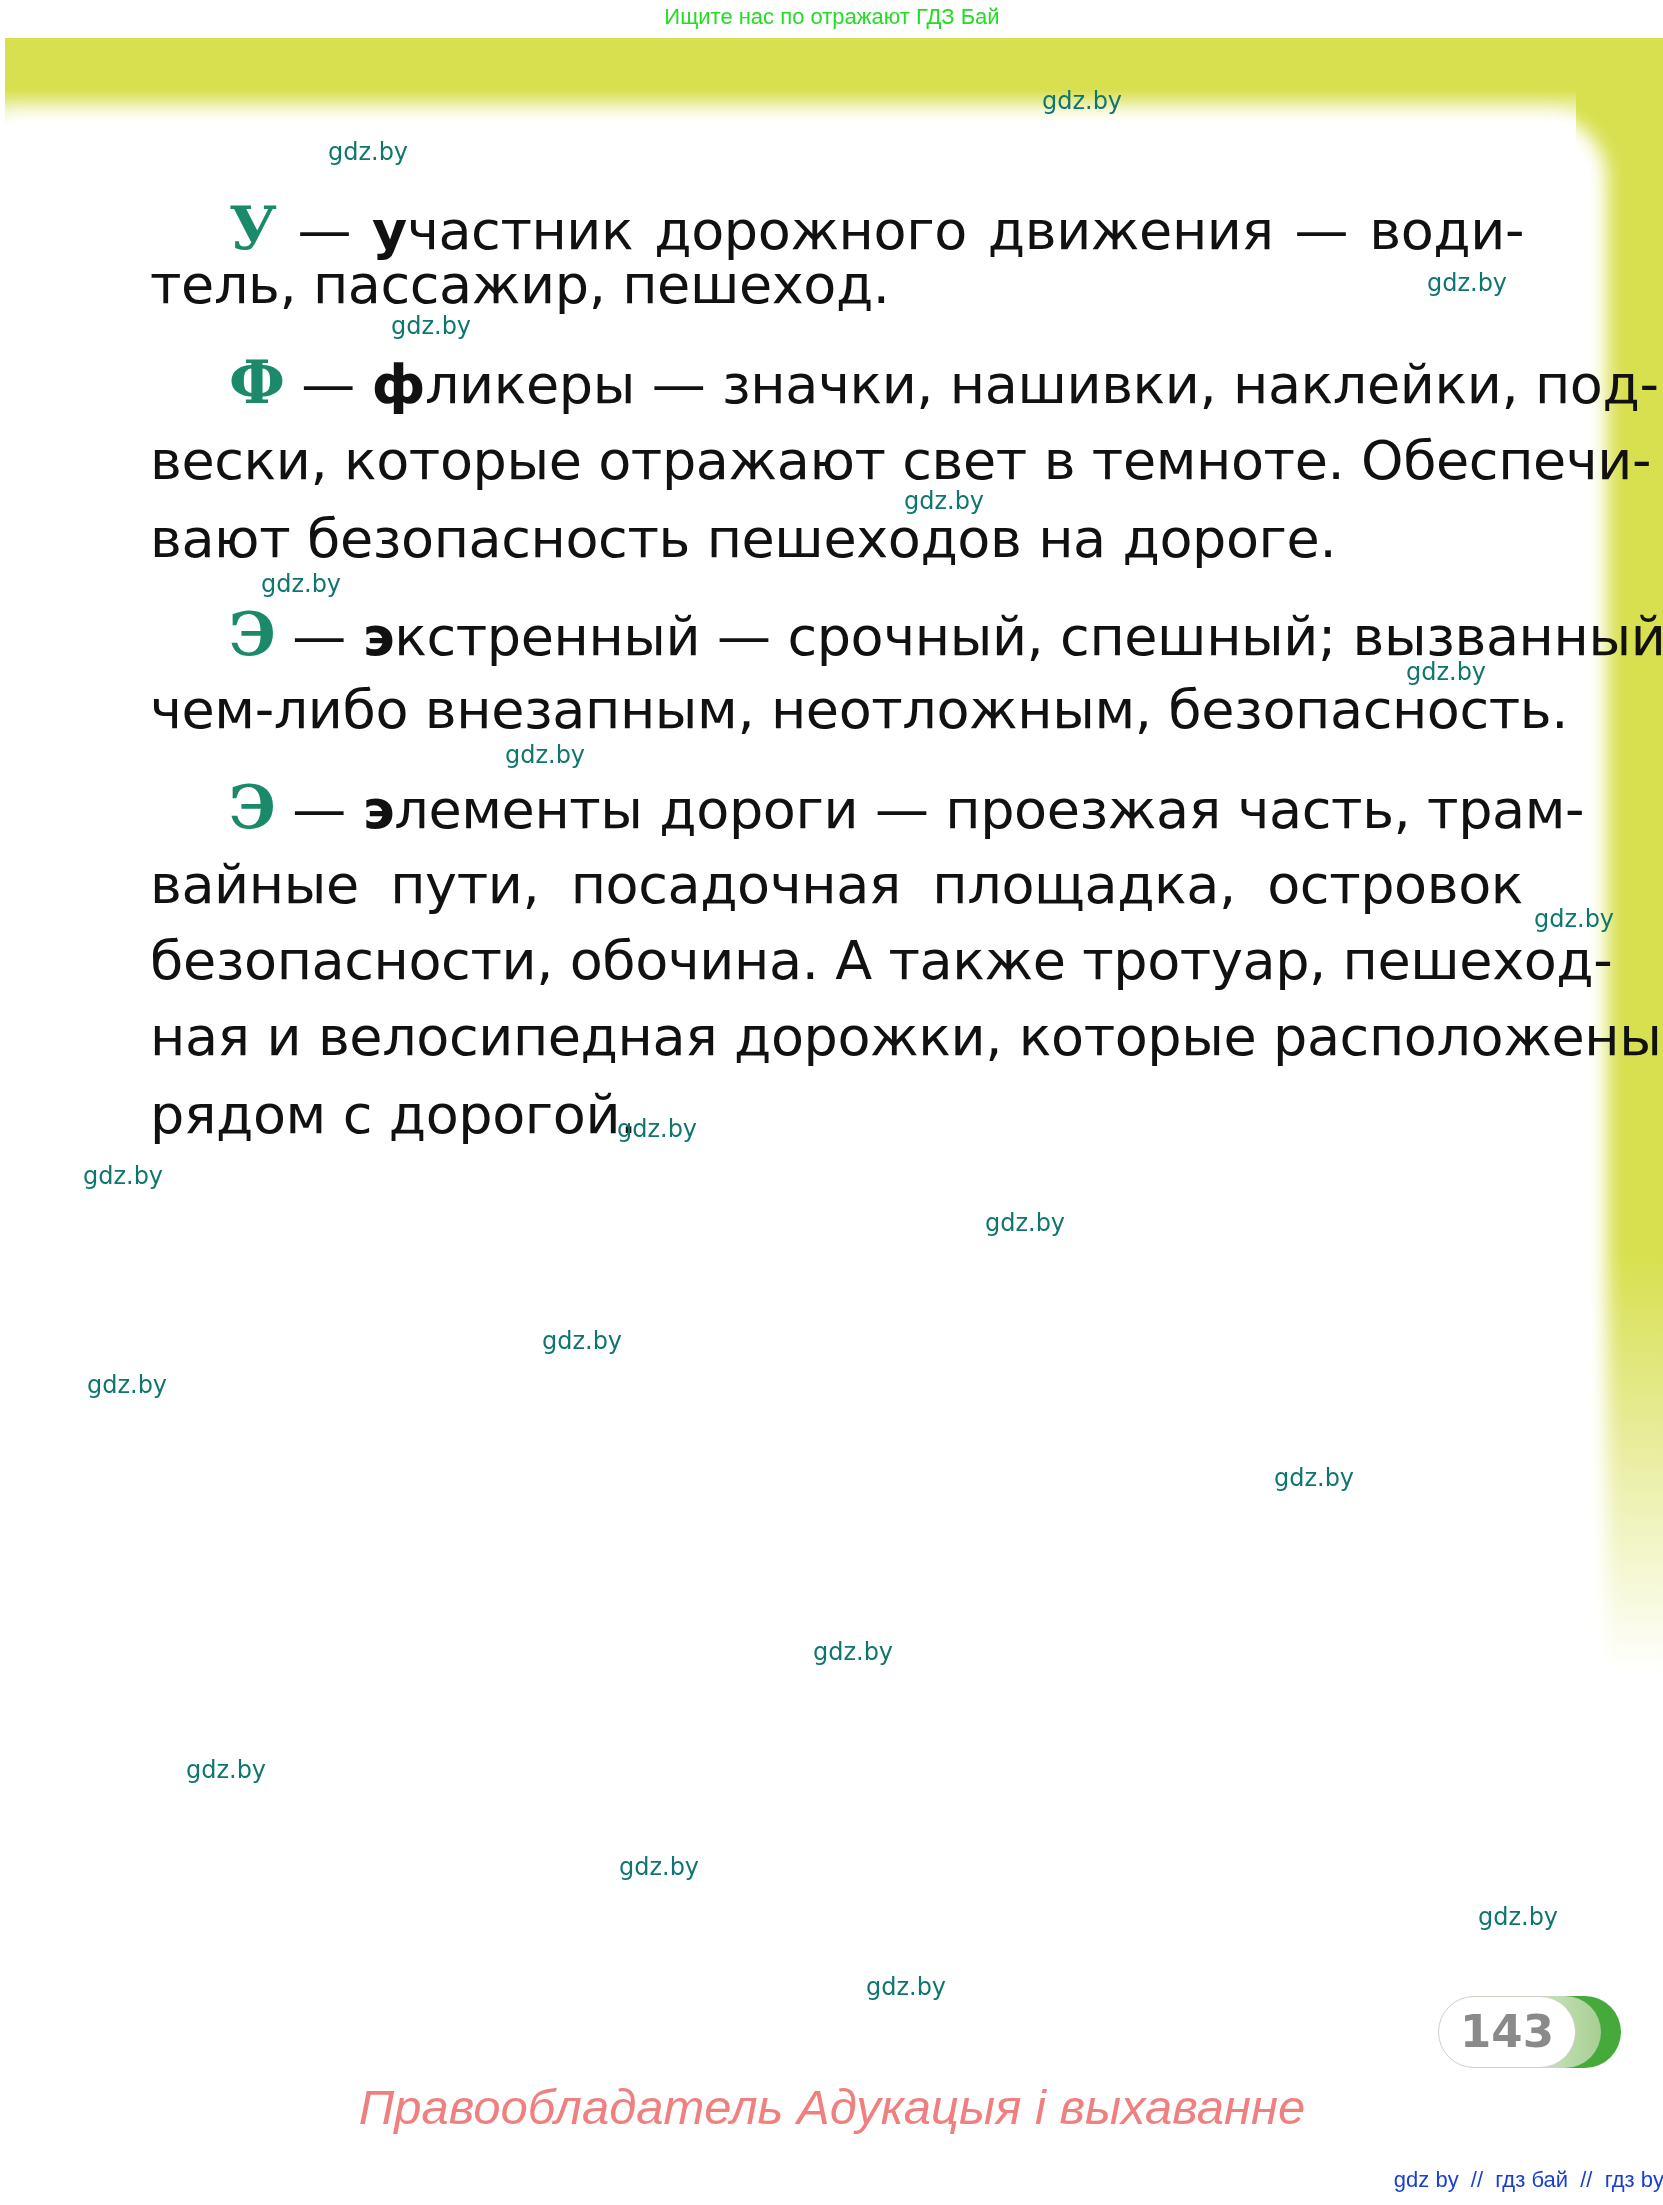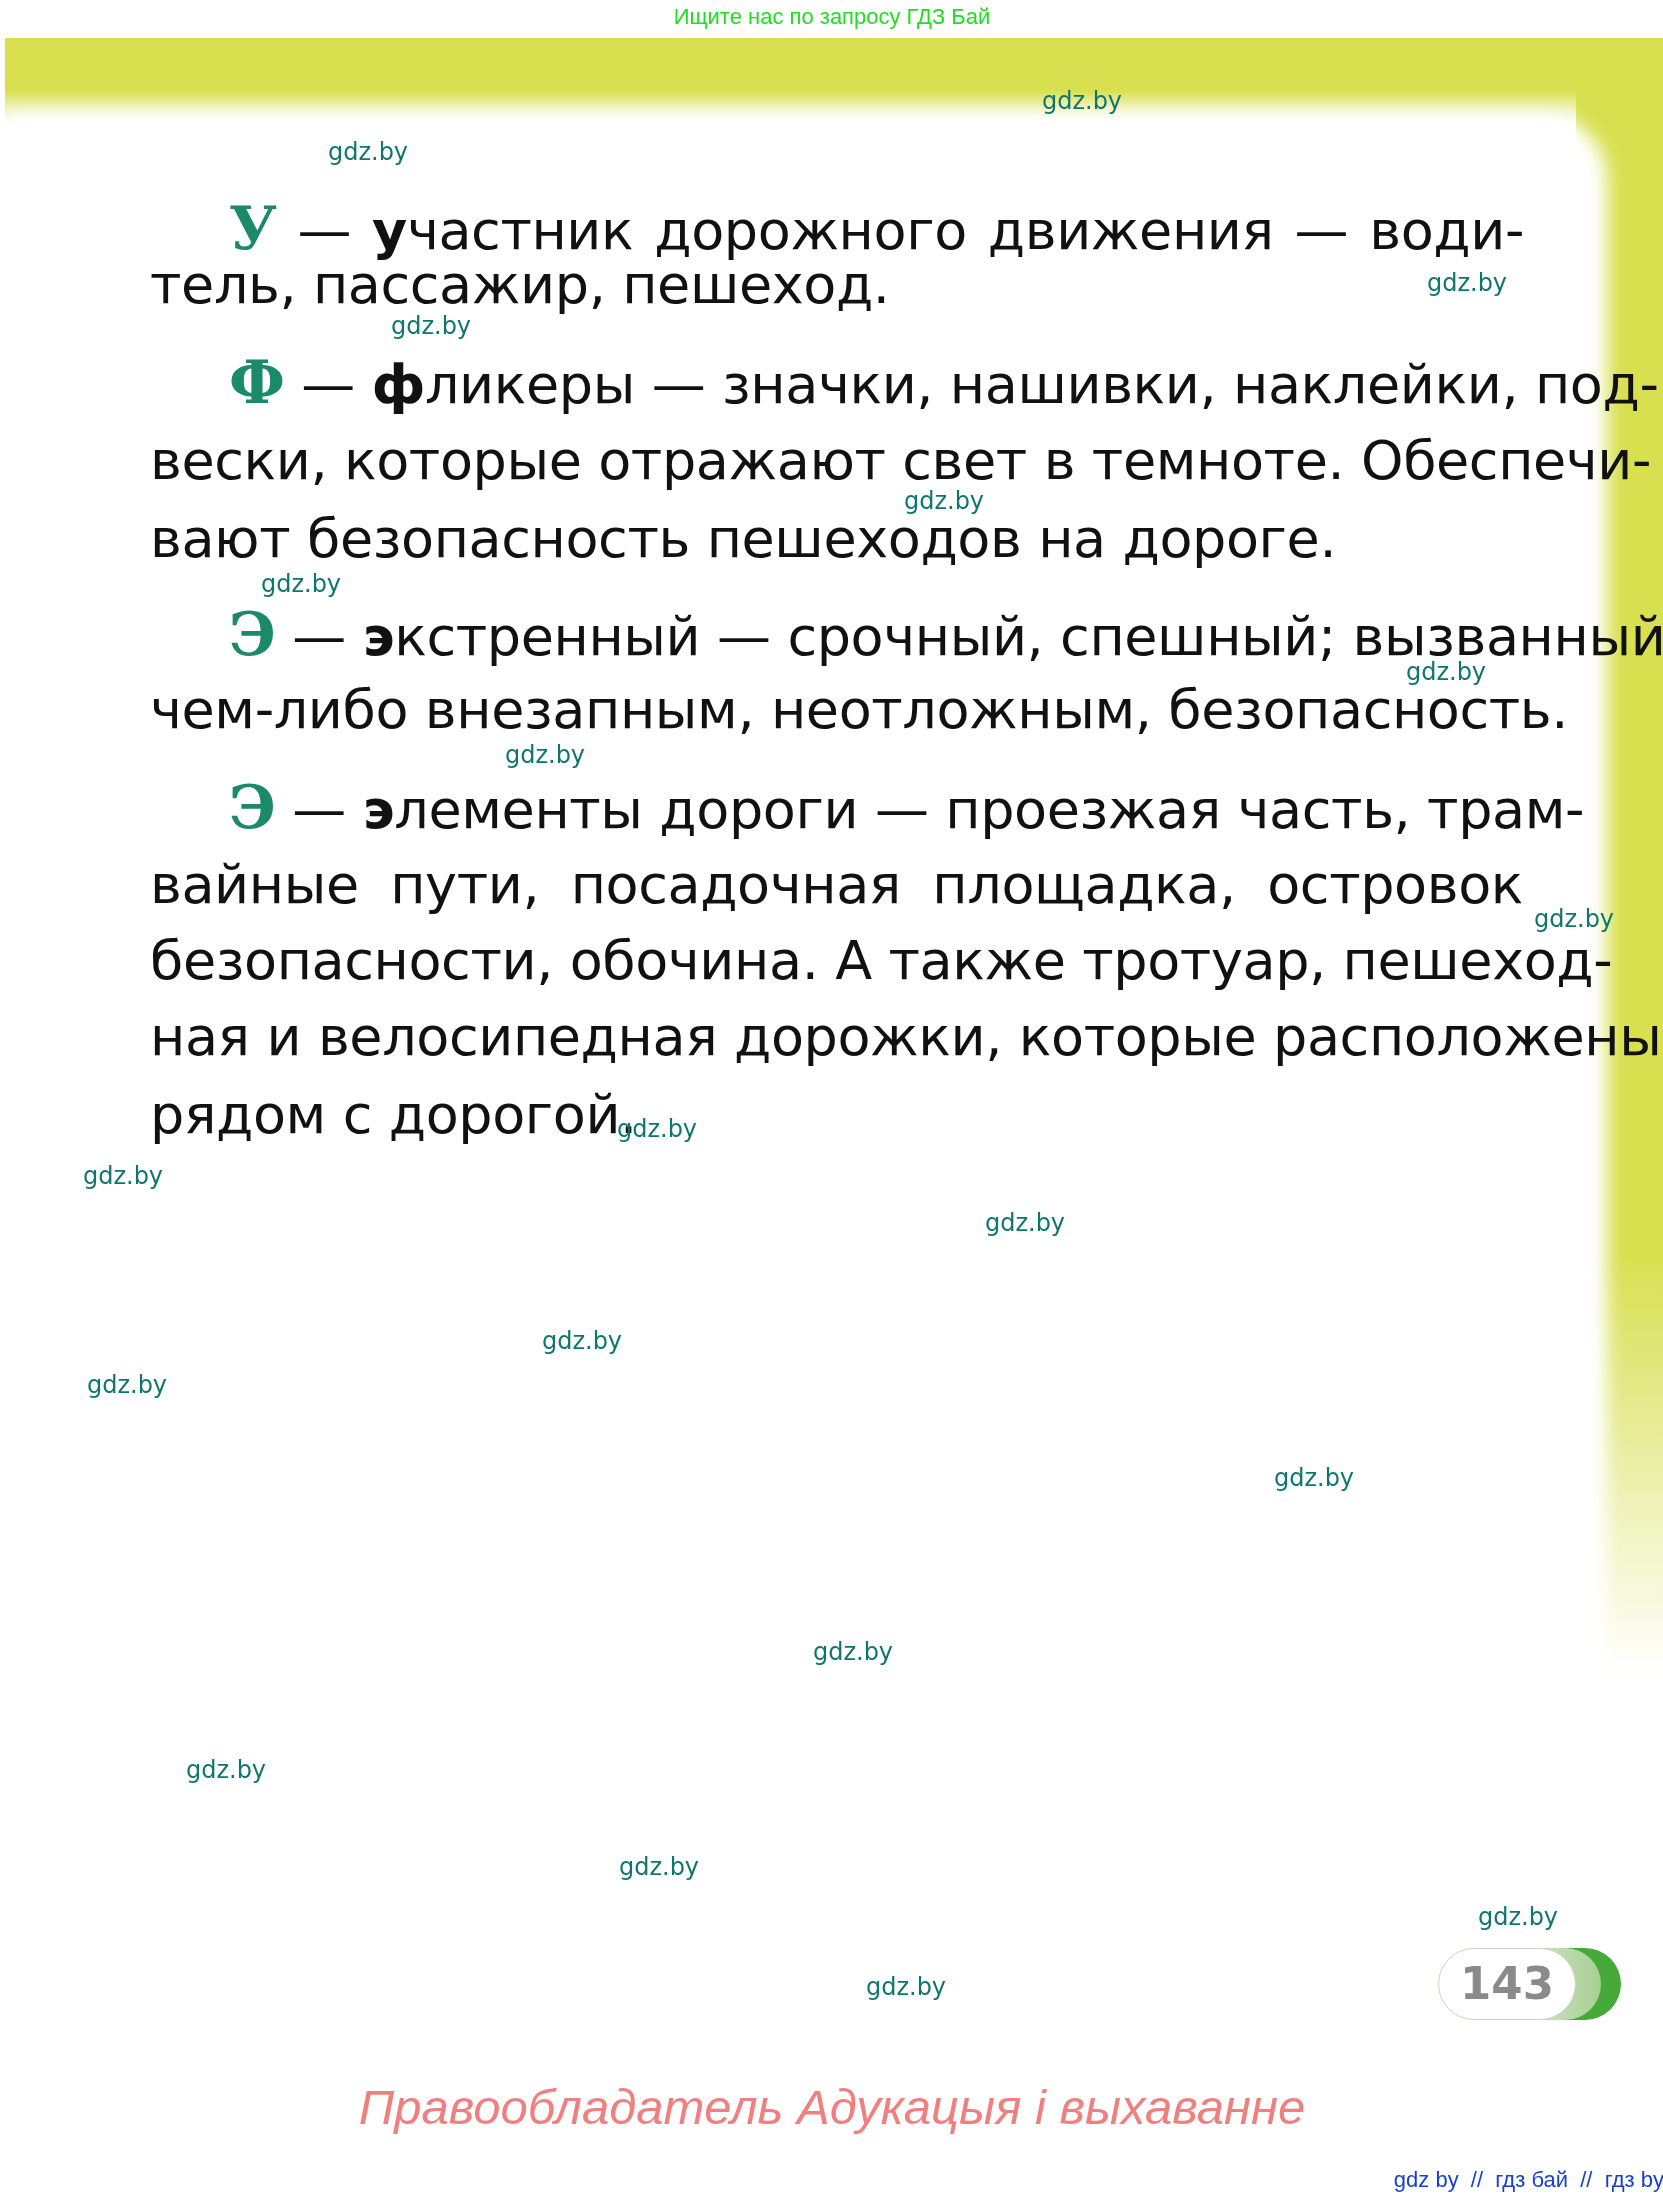--- a/index.html
+++ b/index.html
@@ -47,21 +47,21 @@
     font-weight: bold; font-size: 59px;
   }
   .bold { font-weight: bold; }
   .wm {
     position: absolute; transform: translate(-50%, -50%);
     font-size: 24px; color: #0f766e; white-space: nowrap;
     font-family: "DejaVu Sans", sans-serif;
   }
   
   .page-pill {
-    position: absolute; left: 1438px; top: 1948px; width: 183px; height: 72px;
+    position: absolute; left: 1438px; top: 1996px; width: 183px; height: 72px;
   }
   .pill-dark {
     position: absolute; right: 0; top: 0; width: 101px; height: 72px;
     border-radius: 0 36px 36px 0; background: #45aa3a;
   }
   .pill-light {
     position: absolute; right: 20px; top: 0; width: 101px; height: 72px;
     border-radius: 0 36px 36px 0; background: linear-gradient(to right, #e6f0dc, #a6cf93);
   }
   .pill-white {
@@ -81,21 +81,21 @@
   .footer-links {
     position: absolute; left: 0; top: 2166px; width: 1664px; text-align: right;
     font-size: 22px; color: #1a3fd0; line-height: 28.5px;
     font-family: "Liberation Sans", sans-serif; white-space: pre;
   }
 </style>
 </head>
 <body>
 
 <div class="top-banner">
-  <span>Ищите нас по запросу ГДЗ Бай</span>
+  <span>Ищите нас по отражают ГДЗ Бай</span>
 </div>
 
 <div class="frame-top"></div>
 <div class="frame-right"></div>
 <div class="panel"></div>
 
 <div class="article">
 
   <div class="line indent" style="top:191px">
     <span class="initial">У</span><span> — </span><span class="bold">у</span><span>частник дорожного движения — води-</span>

